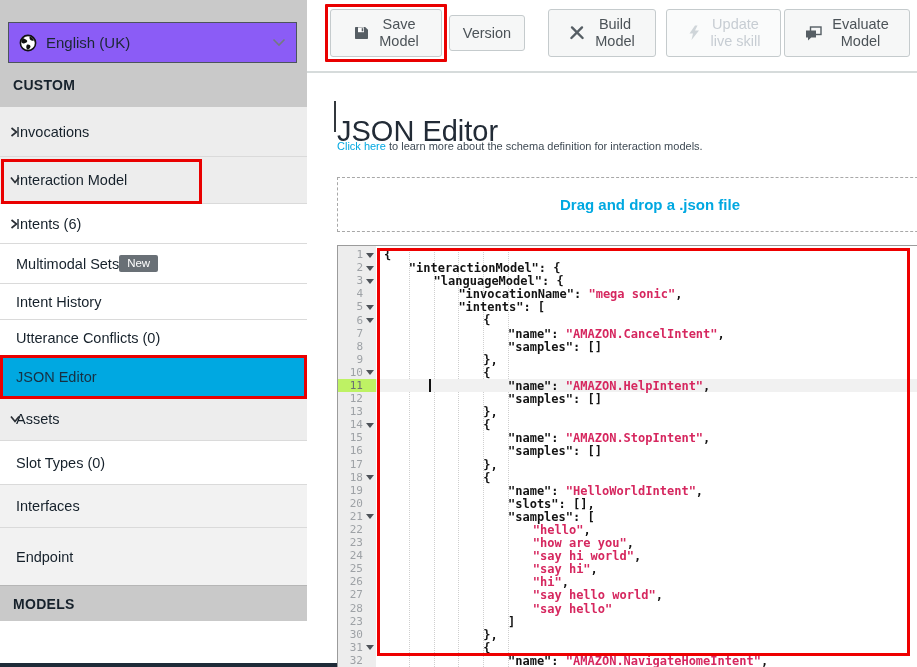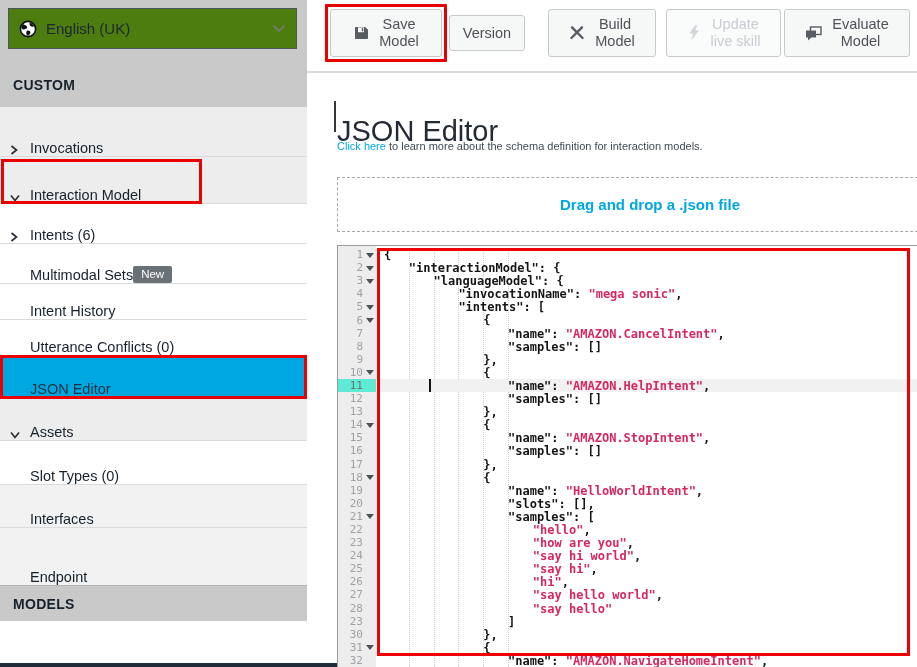--- a/index.html
+++ b/index.html
@@ -4,29 +4,29 @@
 <style>
   html,body{margin:0;padding:0}
   body{
     width:917px;height:667px;position:relative;overflow:hidden;
     background:#fff;font-family:"Liberation Sans",sans-serif;color:#16212b;
   }
   
   .sidebar{position:absolute;left:0;top:0;width:307px;height:667px;background:#fff}
   .lang-band{height:62px;background:#c9c9c9;position:relative}
   .lang-dd{
-    position:absolute;left:8px;top:8px;width:289px;height:41px;background:#4d7c0f;
+    position:absolute;left:8px;top:22px;width:289px;height:41px;background:#8b5cf6;
     border:1.5px solid #4c545c;display:flex;align-items:center;padding:0 10px;box-sizing:border-box;
   }
   .lang-label{font-size:15px;color:#1b2733;margin-left:9px;flex:1}
   .custom-band{height:45px;background:#c9c9c9;display:flex;align-items:center;padding-left:13px}
   .section-title{font-weight:bold;font-size:14px;color:#16212b;letter-spacing:.3px}
   .nav-row{
-    position:relative;display:flex;align-items:flex-end;background:#fff;
-    padding-left:30px;box-sizing:border-box;border-top:1px solid #dadada;cursor:pointer;
+    position:relative;display:flex;align-items:center;background:#fff;
+    padding-left:16px;box-sizing:border-box;border-top:1px solid #dadada;cursor:pointer;
   }
   .nav-row .chev{position:absolute;left:9px}
   .nav-label{font-size:14.5px;color:#16212b}
   #row-invocations{height:49px;background:#ededed;border-top:none}
   #row-interaction-model{height:47px;background:#ededed}
   #row-intents{height:40px}
   #row-annotation-sets{height:40px}
   #row-intent-history{height:36px}
   #row-utterance-conflicts{height:36px}
   #row-json-editor{height:42px}
@@ -80,21 +80,21 @@
   .editor{
     position:absolute;left:337px;top:245px;width:580px;height:422px;background:#fff;
     border-top:1px solid #9b9b9b;border-left:1px solid #9b9b9b;box-sizing:border-box;
     display:flex;overflow:hidden;
   }
   .gutter{width:38px;background:#ededed;padding-top:2px;box-sizing:border-box;flex:none}
   .gutter-cell{
     position:relative;height:13.1px;display:flex;justify-content:flex-end;align-items:center;
     padding-right:13px;font:11px "DejaVu Sans Mono",monospace;color:#9ea2a6;
   }
-  .gutter-cell.active{background:#5eead4;color:#6b6f73}
+  .gutter-cell.active{background:#bef264;color:#6b6f73}
   .fold{position:absolute;right:2px;top:50%;margin-top:-2px;width:0;height:0;
     border-left:4px solid transparent;border-right:4px solid transparent;border-top:5px solid #4c5157}
   .code{flex:1;position:relative;padding-top:2px;box-sizing:border-box}
   .guide{position:absolute;top:2px;bottom:0;width:0;border-left:1px dotted #cfcfcf;z-index:0}
   .code-line{
     position:relative;z-index:1;height:13.1px;line-height:13.1px;white-space:pre;
     font:bold 12px "DejaVu Sans Mono",monospace;
   }
   .code-line.active{background:#f1f1f1}
   .tk-k,.tk-p{color:#141414}

